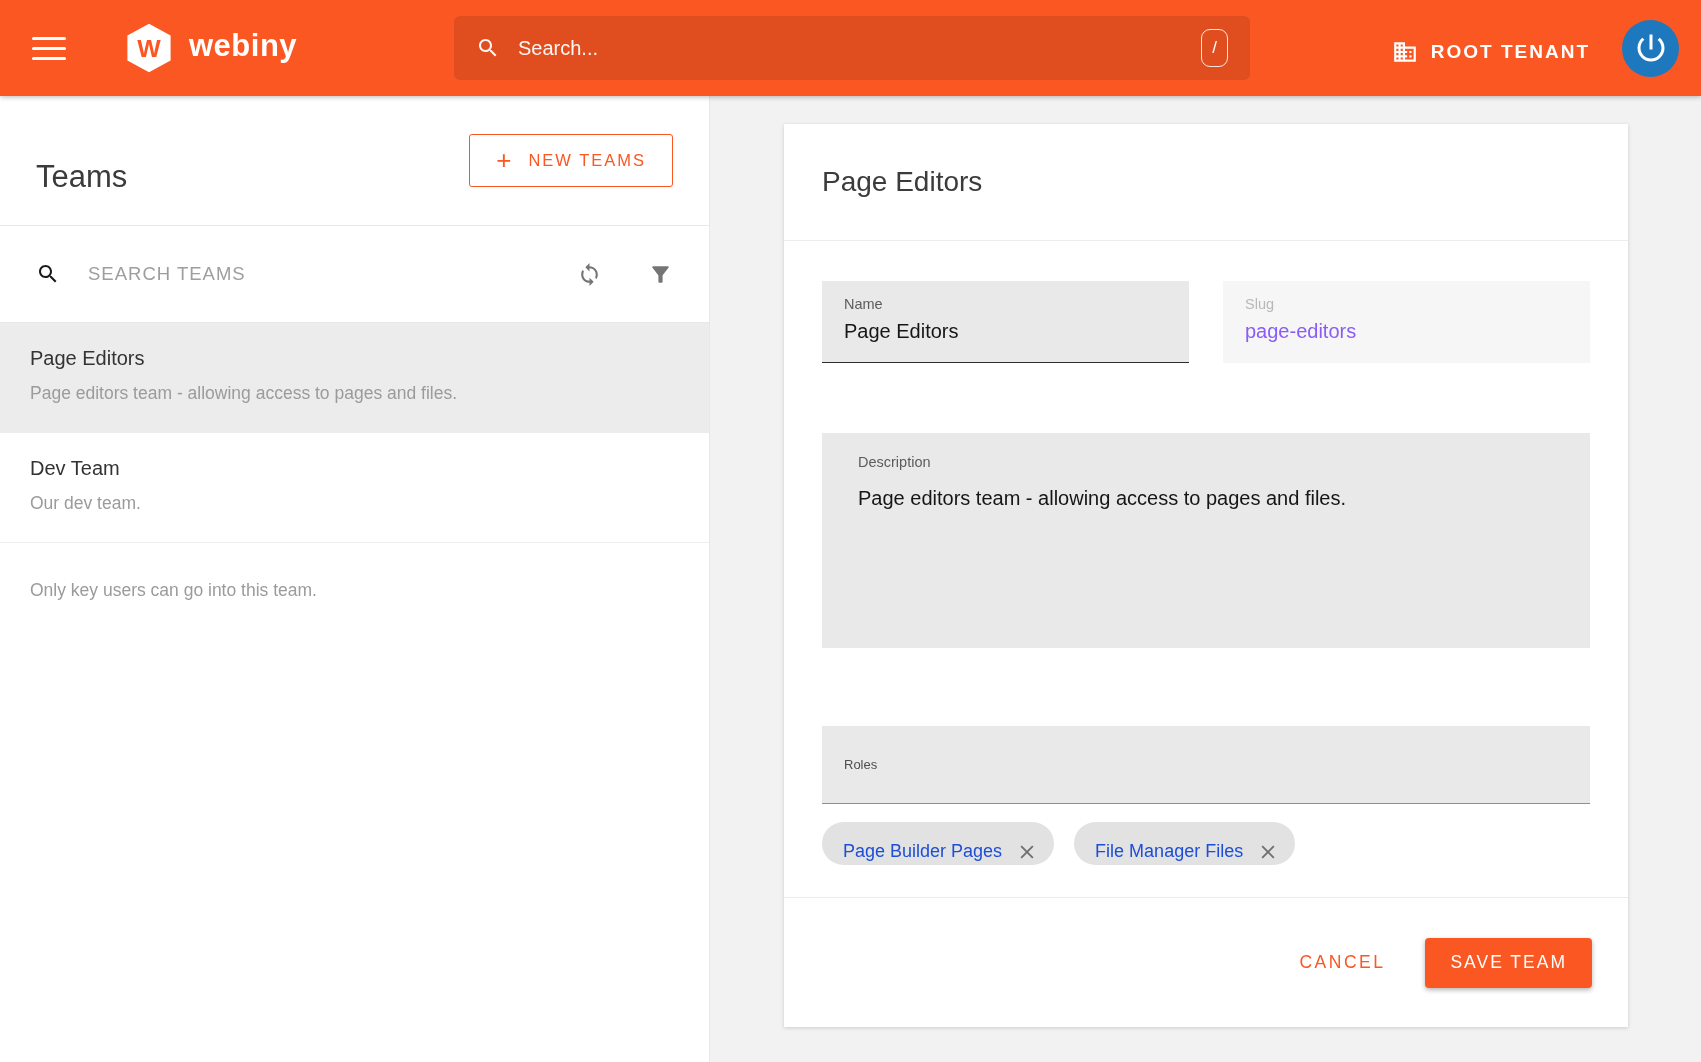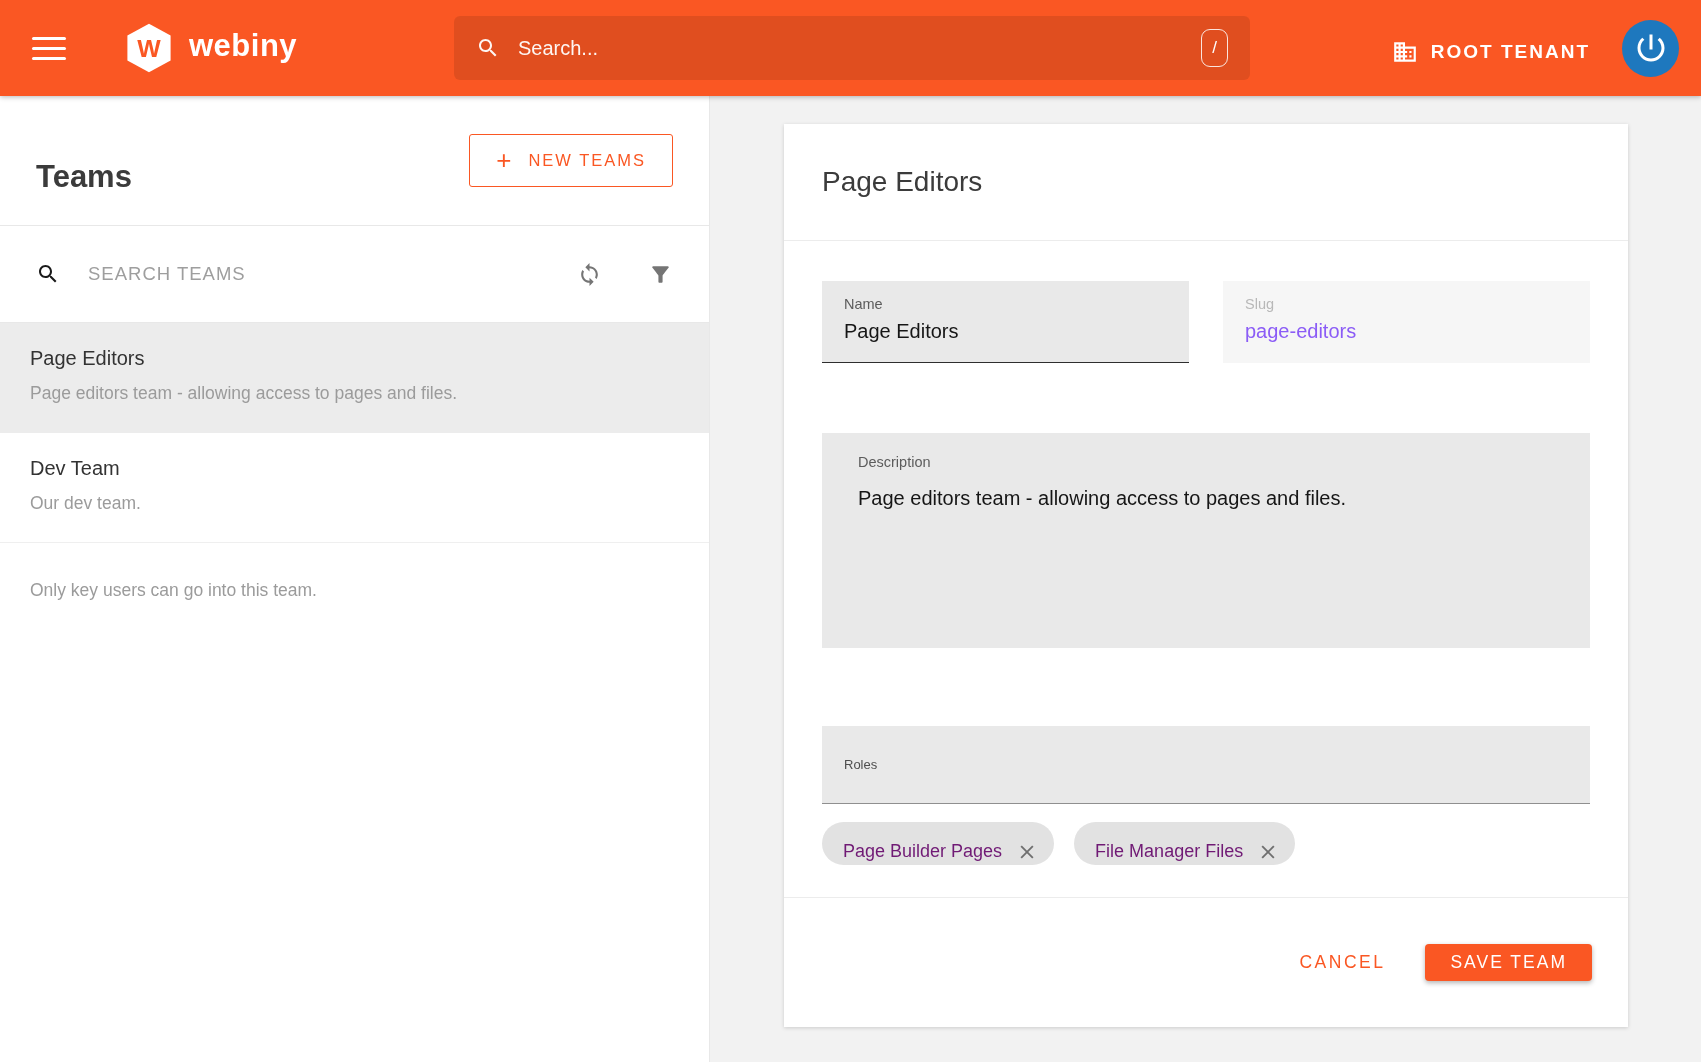--- a/index.html
+++ b/index.html
@@ -52,21 +52,21 @@
 
   
   .main { display:flex; height:966px; }
 
   
   .left-panel { width:710px; background:#fff; border-right:1px solid #E8E8E8; flex-shrink:0; }
   .panel-header {
     height:130px; border-bottom:1px solid #E8E8E8;
     display:flex; align-items:center; justify-content:space-between; padding:0 36px;
   }
-  .panel-title { font-size:31px; color:#3b3b3b; font-weight:700;margin-top:33px; }
+  .panel-title { font-size:31px; color:#3b3b3b; font-weight:400;margin-top:33px; }
   .new-team-btn {
     display:flex; align-items:center; gap:15px; cursor:pointer;
     border:1px solid #FA5723; border-radius:3px; background:#fff;
     color:#FA5723; font-size:16.5px; letter-spacing:2px;
     height:53px; padding:0 26px;
     font-family:"Liberation Sans", sans-serif;
   }
   .plus-icon { font-size:26px; font-weight:400; line-height:0; margin-top:-2px; }
   .search-row {
     height:97px; border-bottom:1px solid #E8E8E8;
@@ -109,38 +109,38 @@
   .field.description .field-value { margin-top:17px; }
   .field.roles {
     margin-top:78px; height:78px; border-bottom:1px solid #8f8f8f;
     display:flex; align-items:center; padding:0 22px; cursor:text;
   }
   .roles-label { font-size:13px; color:#4e4e4e; }
   .chips-row { margin-top:18px; display:flex; gap:20px; }
   .chip {
     height:43px; background:#E2E2E2; border-radius:22px;
     display:flex; align-items:center; gap:15px;
-    padding:16px 17px 0 21px; font-size:18px; color:#701a75;
+    padding:16px 17px 0 21px; font-size:18px; color:#1d4ed8;
   }
   .chip-x { cursor:pointer; display:flex; }
   .card-footer {
     position:absolute; left:0; right:0; bottom:0; height:130px;
     border-top:1px solid #ECECEC;
     display:flex; align-items:center; justify-content:flex-end; gap:28px;
     padding:8px 36px;
   }
   .cancel-btn {
     background:none; border:none; cursor:pointer;
     color:#FA5723; font-size:17.5px; letter-spacing:2.5px; padding:10px 12px;
     font-family:"Liberation Sans", sans-serif;
   }
   .save-btn {
     background:#FA5723; border:none; border-radius:4px; cursor:pointer;
     color:#fff; font-size:17.5px; letter-spacing:2px;
-    height:37px; padding:0 25px;
+    height:50px; padding:0 25px;
     box-shadow:0 2px 5px rgba(0,0,0,0.3);
     font-family:"Liberation Sans", sans-serif;
   }
 </style>
 </head>
 <body>
 
 <div class="header">
   <div class="hamburger">
     <div class="bar"></div>

